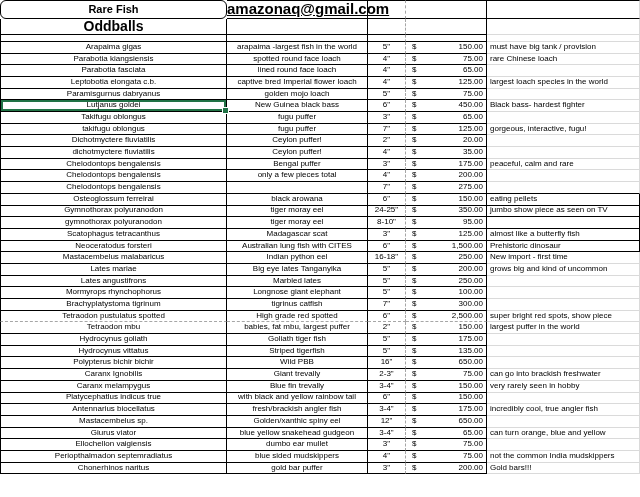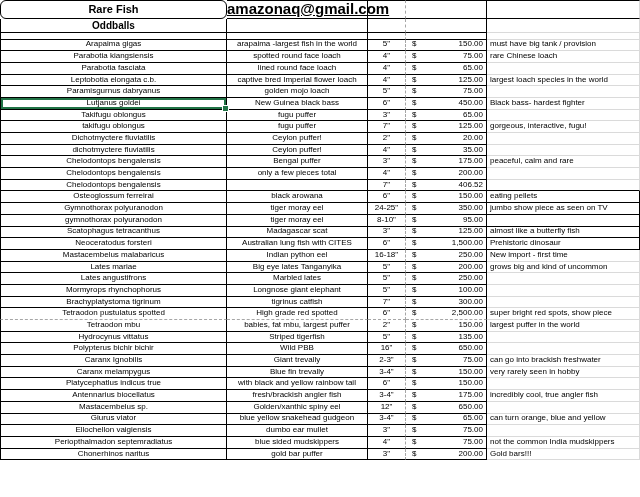--- a/index.html
+++ b/index.html
@@ -32,21 +32,21 @@
   tr.dashed-after .c-c, tr.dashed-after .c-d {
     border-bottom: 1px dashed #a6a6a6;
   }
   .r-box { border-bottom: 1px solid #000; border-right: 1px solid #000; }
   .r-prebox { border-bottom: 1px solid #000; }
   
   .title { font-weight: bold; font-size: 11px; text-align: center; border-radius: 6px; }
   .email { font-weight: bold; font-size: 15px; text-align: left; text-decoration: underline; }
   .colhdr { font-weight: bold; font-size: 9px; text-align: center; white-space: pre-line; line-height: 1.25; }
   .colhdr.left { text-align: left; padding-left: 3px; }
-  .oddballs { font-weight: bold; font-size: 10px; text-align: center; }
+  .oddballs { font-weight: bold; font-size: 14px; text-align: center; }
   .sci { text-align: center; }
   .common { text-align: center; }
   .size { text-align: center; }
   .money-wrap { display: flex; justify-content: space-between; padding: 0 3px 0 6px; }
   .remark { text-align: left; padding-left: 3px; margin-left: 36px; }
   
   .selected { box-shadow: inset 0 0 0 2px var(--sel-color, #217346); }
   .fill-handle {
     position: absolute; right: -3px; bottom: -3px; width: 5px; height: 5px;
     background: var(--sel-color, #217346); border: 1px solid #fff; z-index: 3;
@@ -231,21 +231,21 @@
           </td>
           <td class="c-e remark"></td>
         </tr>
         <tr class="row-data">
           <td class="c-a sci">Chelodontops bengalensis</td>
           <td class="c-b common"></td>
           <td class="c-c size">7"</td>
           <td class="c-d">
             <div class="money-wrap">
               <span>$</span>
-              <span>406.52</span>
+              <span>275.00</span>
             </div>
           </td>
           <td class="c-e remark r-prebox"></td>
         </tr>
         <tr class="row-data">
           <td class="c-a sci">Osteoglossum ferreirai</td>
           <td class="c-b common">black arowana</td>
           <td class="c-c size">6"</td>
           <td class="c-d">
             <div class="money-wrap">
@@ -379,20 +379,32 @@
           <td class="c-a sci">Tetraodon mbu</td>
           <td class="c-b common">babies, fat mbu, largest puffer</td>
           <td class="c-c size">2"</td>
           <td class="c-d">
             <div class="money-wrap">
               <span>$</span>
               <span>150.00</span>
             </div>
           </td>
           <td class="c-e remark">largest puffer in the world</td>
+        </tr>
+        <tr class="row-data">
+          <td class="c-a sci">Hydrocynus goliath</td>
+          <td class="c-b common">Goliath tiger fish</td>
+          <td class="c-c size">5"</td>
+          <td class="c-d">
+            <div class="money-wrap">
+              <span>$</span>
+              <span>175.00</span>
+            </div>
+          </td>
+          <td class="c-e remark"></td>
         </tr>
         <tr class="row-data">
           <td class="c-a sci">Hydrocynus vittatus</td>
           <td class="c-b common">Striped tigerfish</td>
           <td class="c-c size">5"</td>
           <td class="c-d">
             <div class="money-wrap">
               <span>$</span>
               <span>135.00</span>
             </div>

